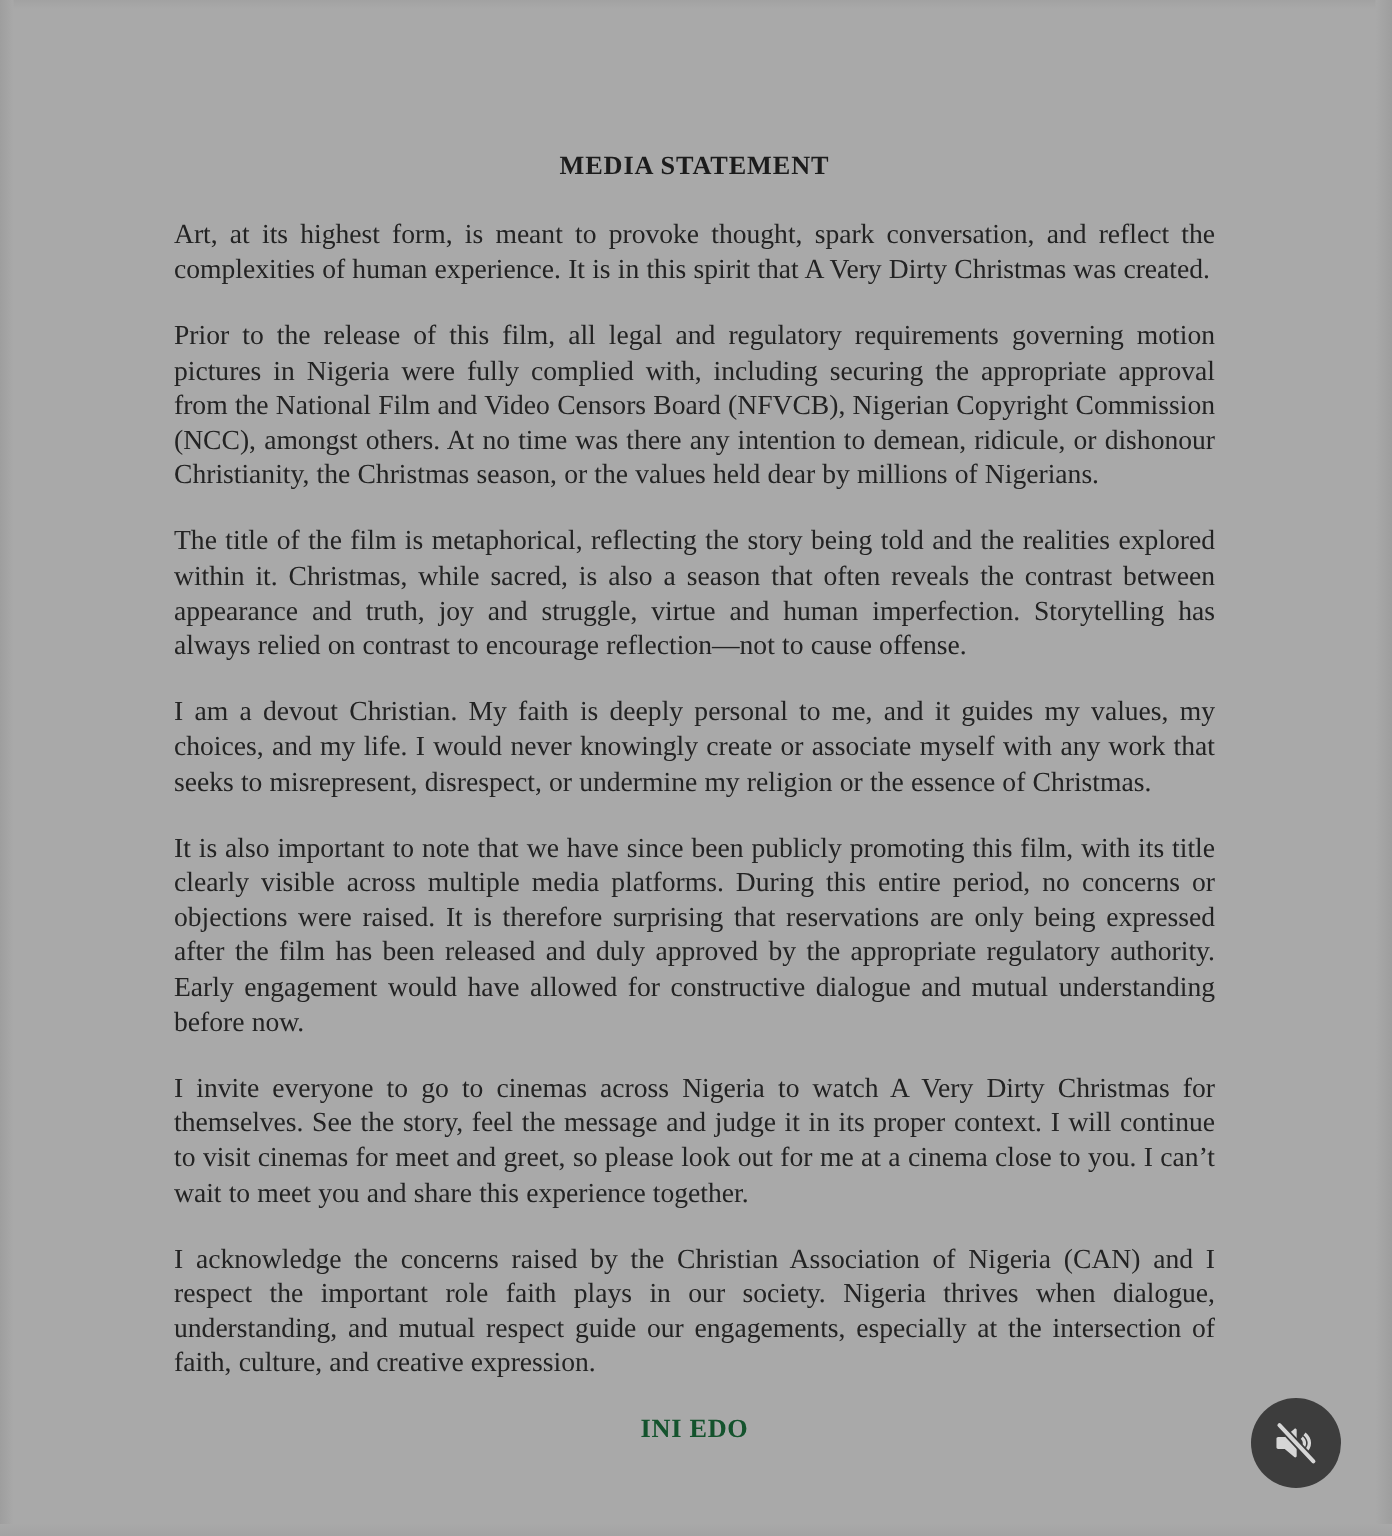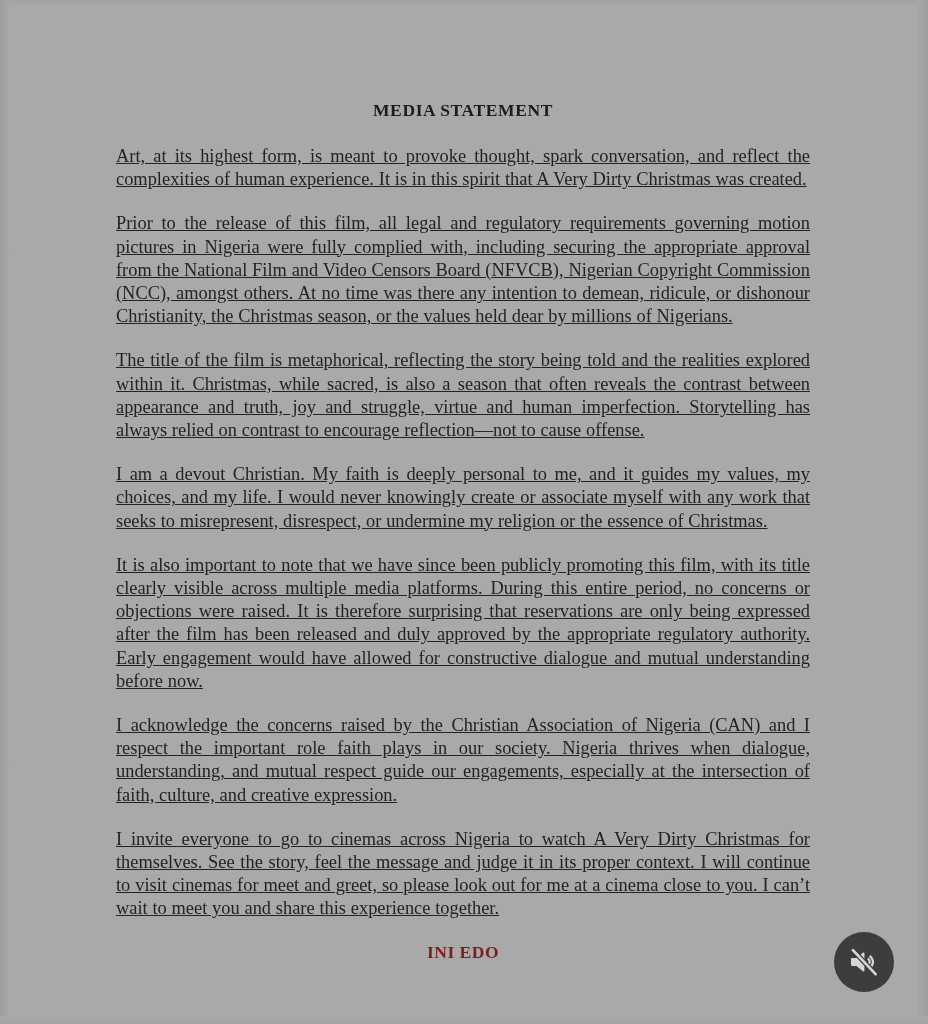--- a/index.html
+++ b/index.html
@@ -75,30 +75,29 @@
 
   .para {
     font-family: "Liberation Serif", "DejaVu Serif", serif;
     font-size: 18.4px;
     line-height: 23.2px;
     color: #232323;
     text-align: justify;
     text-justify: inter-word;
     margin: 0 0 21px 0;
     word-spacing: 0.2px;
-    text-decoration: underline;
   }
 
   #doc-signature {
     font-family: "Liberation Serif", "DejaVu Serif", serif;
     font-weight: bold;
     font-size: 17.5px;
     letter-spacing: 0.5px;
     text-align: center;
-    color: #7f1d1d;
+    color: #14532d;
     margin: 11px 0 0 0;
   }
 
   
   #mute-button {
     position: absolute;
     left: 834px;
     top: 932px;
     width: 60px;
     height: 60px;
@@ -127,22 +126,22 @@
 
   <article id="statement">
 
     <h1 id="doc-title">MEDIA STATEMENT</h1>
 
     <p class="para">Art, at its highest form, is meant to provoke thought, spark conversation, and reflect the complexities of human experience. It is in this spirit that A Very Dirty Christmas was created.</p>
     <p class="para">Prior to the release of this film, all legal and regulatory requirements governing motion pictures in Nigeria were fully complied with, including securing the appropriate approval from the National Film and Video Censors Board (NFVCB), Nigerian Copyright Commission (NCC), amongst others. At no time was there any intention to demean, ridicule, or dishonour Christianity, the Christmas season, or the values held dear by millions of Nigerians.</p>
     <p class="para">The title of the film is metaphorical, reflecting the story being told and the realities explored within it. Christmas, while sacred, is also a season that often reveals the contrast between appearance and truth, joy and struggle, virtue and human imperfection. Storytelling has always relied on contrast to encourage reflection—not to cause offense.</p>
     <p class="para">I am a devout Christian. My faith is deeply personal to me, and it guides my values, my choices, and my life. I would never knowingly create or associate myself with any work that seeks to misrepresent, disrespect, or undermine my religion or the essence of Christmas.</p>
     <p class="para">It is also important to note that we have since been publicly promoting this film, with its title clearly visible across multiple media platforms. During this entire period, no concerns or objections were raised. It is therefore surprising that reservations are only being expressed after the film has been released and duly approved by the appropriate regulatory authority. Early engagement would have allowed for constructive dialogue and mutual understanding before now.</p>
+    <p class="para">I invite everyone to go to cinemas across Nigeria to watch A Very Dirty Christmas for themselves. See the story, feel the message and judge it in its proper context. I will continue to visit cinemas for meet and greet, so please look out for me at a cinema close to you. I can’t wait to meet you and share this experience together.</p>
     <p class="para">I acknowledge the concerns raised by the Christian Association of Nigeria (CAN) and I respect the important role faith plays in our society. Nigeria thrives when dialogue, understanding, and mutual respect guide our engagements, especially at the intersection of faith, culture, and creative expression.</p>
-    <p class="para">I invite everyone to go to cinemas across Nigeria to watch A Very Dirty Christmas for themselves. See the story, feel the message and judge it in its proper context. I will continue to visit cinemas for meet and greet, so please look out for me at a cinema close to you. I can’t wait to meet you and share this experience together.</p>
 
     <div id="doc-signature">INI EDO</div>
 
   </article>
 
   <button id="mute-button">
     <span>
       <svg width="34" height="34" viewBox="0 0 24 24" aria-hidden="true">
         <g fill="#d6d6d6">
 

